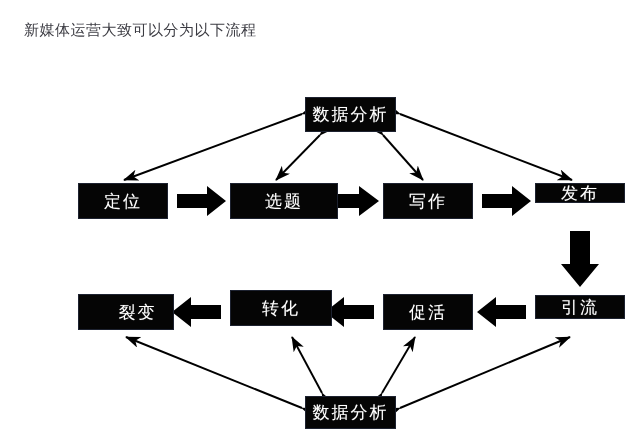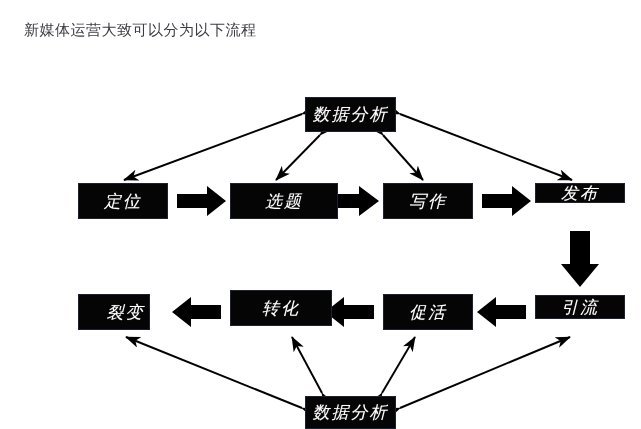--- a/index.html
+++ b/index.html
@@ -40,21 +40,20 @@
     border: 1px solid #1d2230;
     color: #ffffff;
     display: flex;
     align-items: center;
     justify-content: center;
     font-size: 17px;
     letter-spacing: 2px;
     font-family: "Liberation Serif", "DejaVu Serif", serif;
     box-sizing: border-box;
     text-shadow: 0 0 1px rgba(255,255,255,0.35);
-    font-style: italic;
   }
   #watermark {
     position: absolute;
     right: 4px;
     bottom: 1px;
     font-size: 10px;
     color: #e2e2e2;
     letter-spacing: 1px;
     white-space: nowrap;
     opacity: 0.55;
@@ -123,21 +122,21 @@
     <g>
       <path d="M221,305 L191,305 L191,297 L172,312 L191,327 L191,319 L221,319 Z" fill="#000000"></path>
     </g>
   </svg>
 
   <div class="node-box" style="left:305px; top:97px; width:91px; height:35px;">数据分析</div>
   <div class="node-box" style="left:78px; top:183px; width:90px; height:36px;">定位</div>
   <div class="node-box" style="left:230px; top:183px; width:108px; height:36px;">选题</div>
   <div class="node-box" style="left:383px; top:183px; width:90px; height:36px;">写作</div>
   <div class="node-box" style="left:535px; top:183px; width:90px; height:20px;">发布</div>
-  <div class="node-box" style="left:78px; top:294px; width:72px; height:36px;padding-left:23px;">裂变</div>
+  <div class="node-box" style="left:78px; top:294px; width:96px; height:36px;padding-left:23px;">裂变</div>
   <div class="node-box" style="left:230px; top:290px; width:102px; height:36px;">转化</div>
   <div class="node-box" style="left:383px; top:294px; width:90px; height:36px;">促活</div>
   <div class="node-box" style="left:535px; top:295px; width:90px; height:24px;">引流</div>
   <div class="node-box" style="left:305px; top:396px; width:91px; height:33px;">数据分析</div>
 
   <div id="watermark"></div>
 
 </div>
 
 </body></html>

